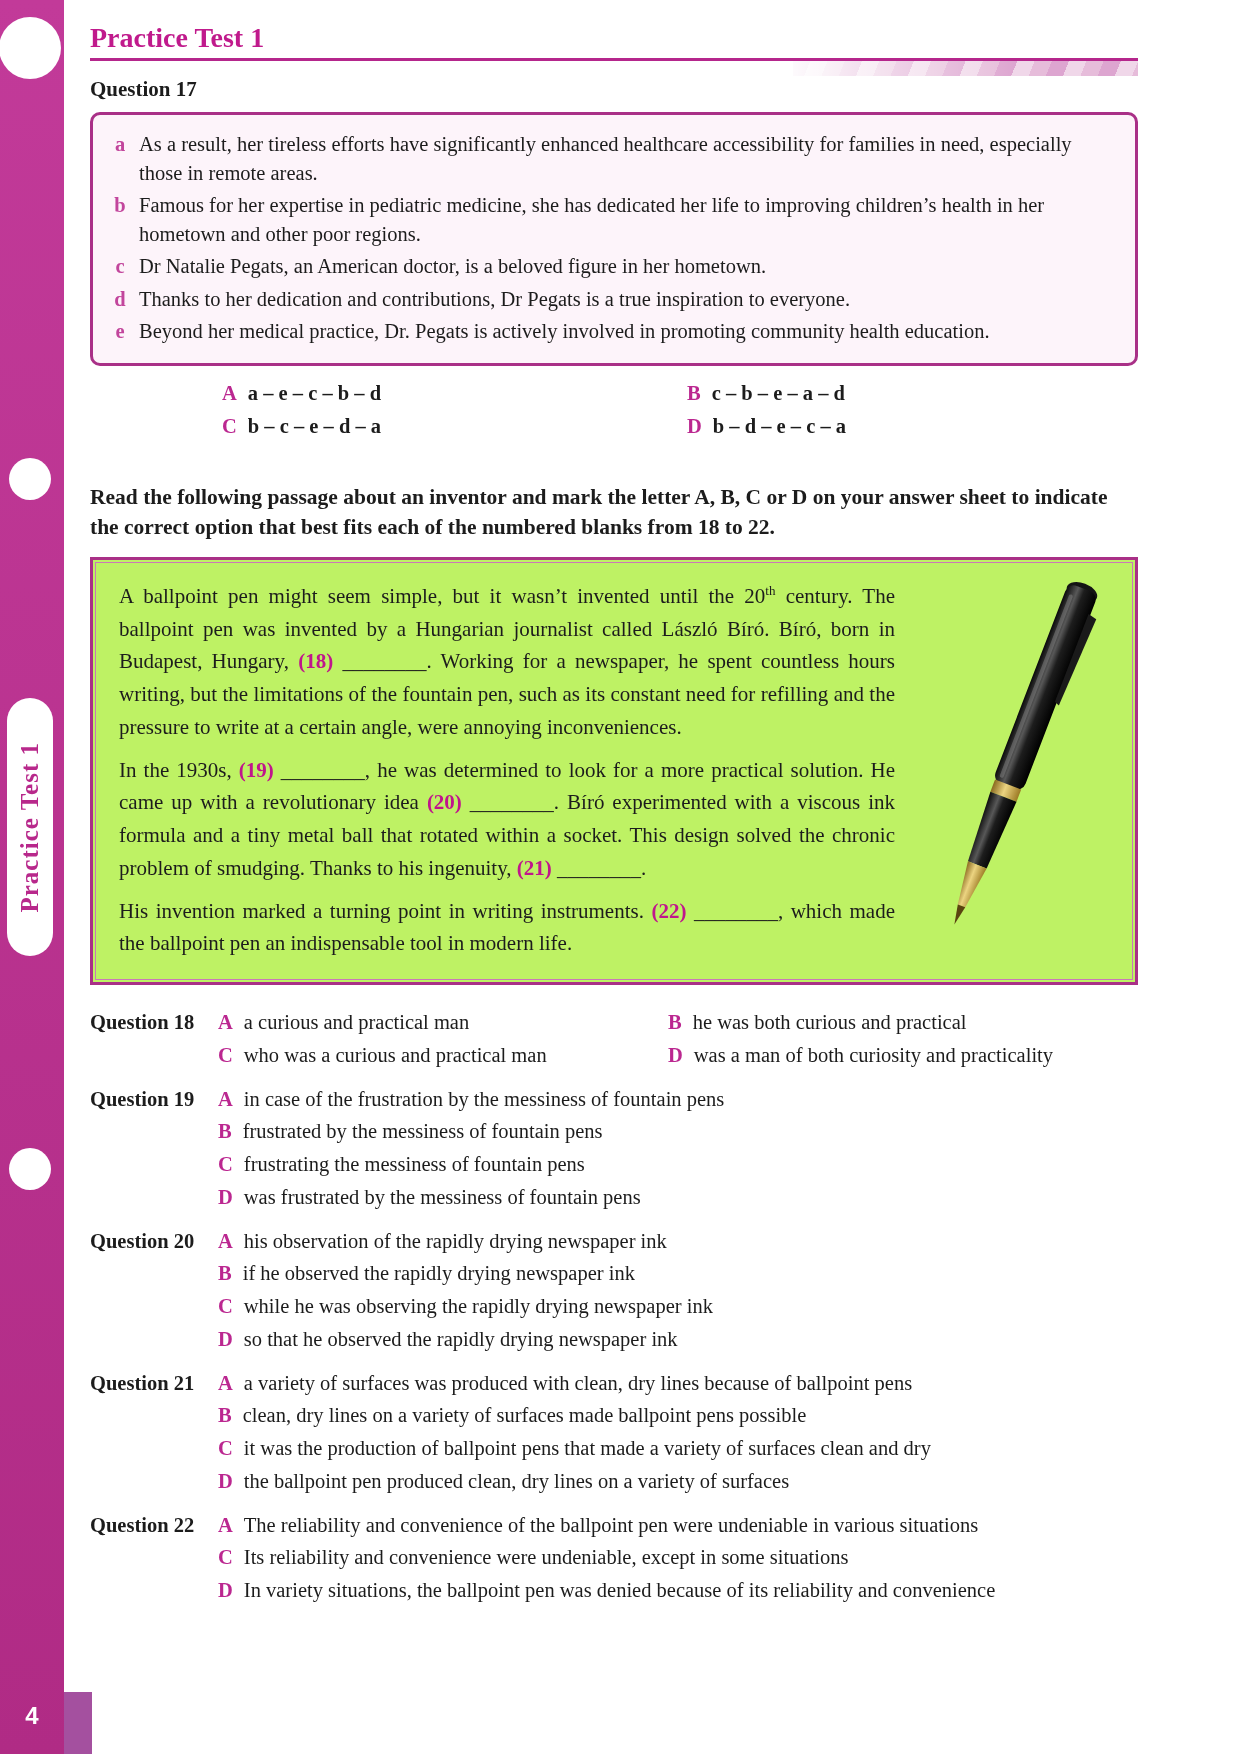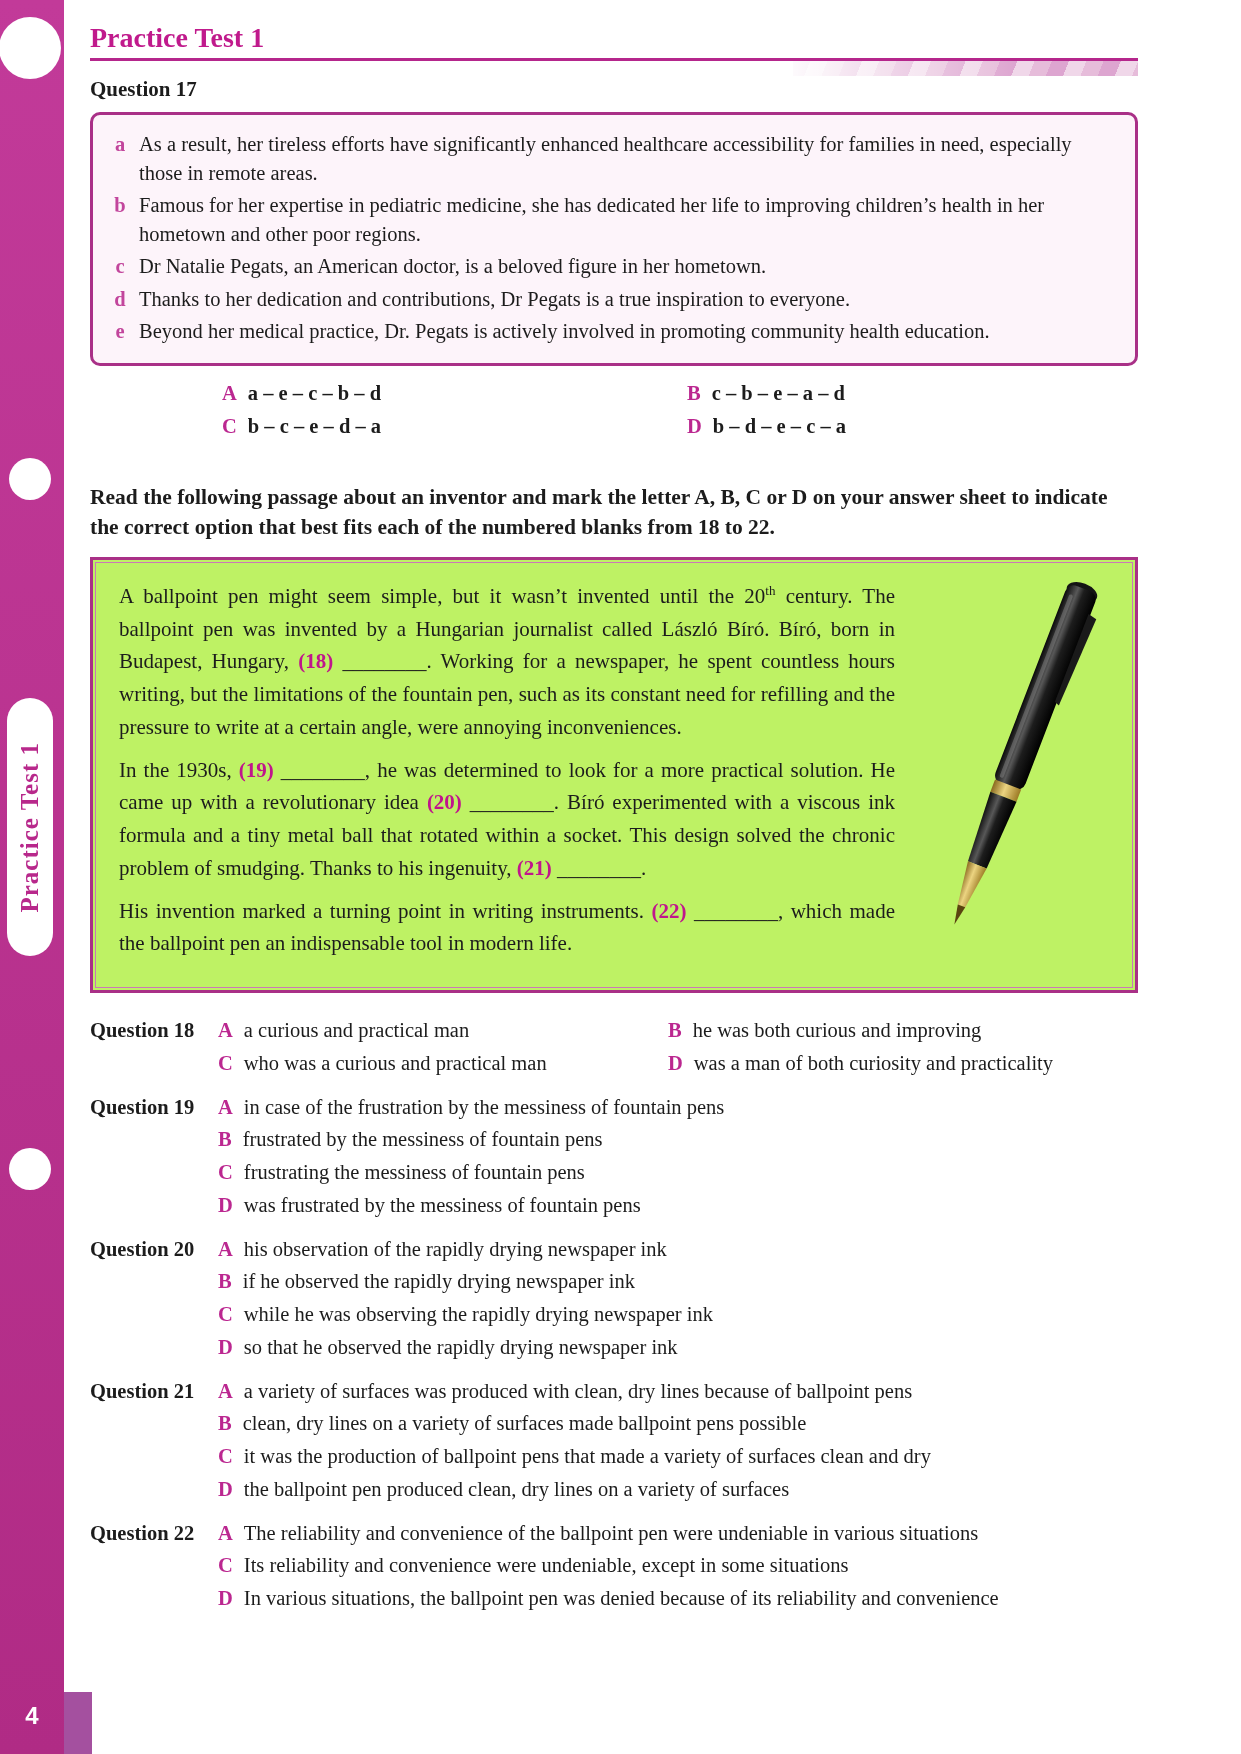--- a/index.html
+++ b/index.html
@@ -48,21 +48,21 @@
   .ol { color:#bb2790; font-weight:bold; margin-right:11px; }
   .seq-text { font-weight:bold; }
 
   .instruction { margin:42px 0 0 0; font-weight:bold; font-size:21.5px; line-height:1.42; }
 
   .passage-box { margin-top:14px; position:relative; background:#bef264;
     padding:20px 240px 22px 26px; }
   .passage-box::before { content:""; position:absolute; inset:2px;
     border:1px solid #cb79b7; pointer-events:none; }
   .passage-p { margin:0 0 10px 0; font-size:21px; line-height:1.56; text-align:justify; }
-  .passage-p:last-of-type { margin-bottom:8px; }
+  .passage-p:last-of-type { margin-bottom:0; }
   .num { color:#c0158c; font-weight:bold; }
   sup { font-size:.62em; }
   .pen { position:absolute; top:4px; right:6px; width:225px; height:402px; }
 
   .questions { margin-top:22px; font-size:20.5px; }
   .q { display:grid; grid-template-columns:128px 1fr; margin-bottom:11px; line-height:1.5; }
   .q-label { font-weight:bold; white-space:nowrap; }
   .opt { margin-bottom:2px; }
   .two-col { display:grid; grid-template-columns:450px 1fr; }
 </style>
@@ -156,21 +156,21 @@
         </g>
       </svg>
     </section>
 
     <section class="questions">
 
       <div class="q">
         <div class="q-label">Question 18</div>
         <div class="two-col">
           <div class="opt"><span class="ol">A</span><span>a curious and practical man</span></div>
-          <div class="opt"><span class="ol">B</span><span>he was both curious and improving</span></div>
+          <div class="opt"><span class="ol">B</span><span>he was both curious and practical</span></div>
           <div class="opt"><span class="ol">C</span><span>who was a curious and practical man</span></div>
           <div class="opt"><span class="ol">D</span><span>was a man of both curiosity and practicality</span></div>
         </div>
       </div>
 
       <div class="q">
         <div class="q-label">Question 19</div>
         <div>
           <div class="opt"><span class="ol">A</span><span>in case of the frustration by the messiness of fountain pens</span></div>
           <div class="opt"><span class="ol">B</span><span>frustrated by the messiness of fountain pens</span></div>
@@ -197,19 +197,19 @@
           <div class="opt"><span class="ol">C</span><span>it was the production of ballpoint pens that made a variety of surfaces clean and dry</span></div>
           <div class="opt"><span class="ol">D</span><span>the ballpoint pen produced clean, dry lines on a variety of surfaces</span></div>
         </div>
       </div>
 
       <div class="q">
         <div class="q-label">Question 22</div>
         <div>
           <div class="opt"><span class="ol">A</span><span>The reliability and convenience of the ballpoint pen were undeniable in various situations</span></div>
           <div class="opt"><span class="ol">C</span><span>Its reliability and convenience were undeniable, except in some situations</span></div>
-          <div class="opt"><span class="ol">D</span><span>In various situations, the ballpoint pen was denied because of its reliability and convenience</span></div>
+          <div class="opt"><span class="ol">D</span><span>In variety situations, the ballpoint pen was denied because of its reliability and convenience</span></div>
         </div>
       </div>
 
     </section>
   </main>
 </div>
 
 </body></html>

